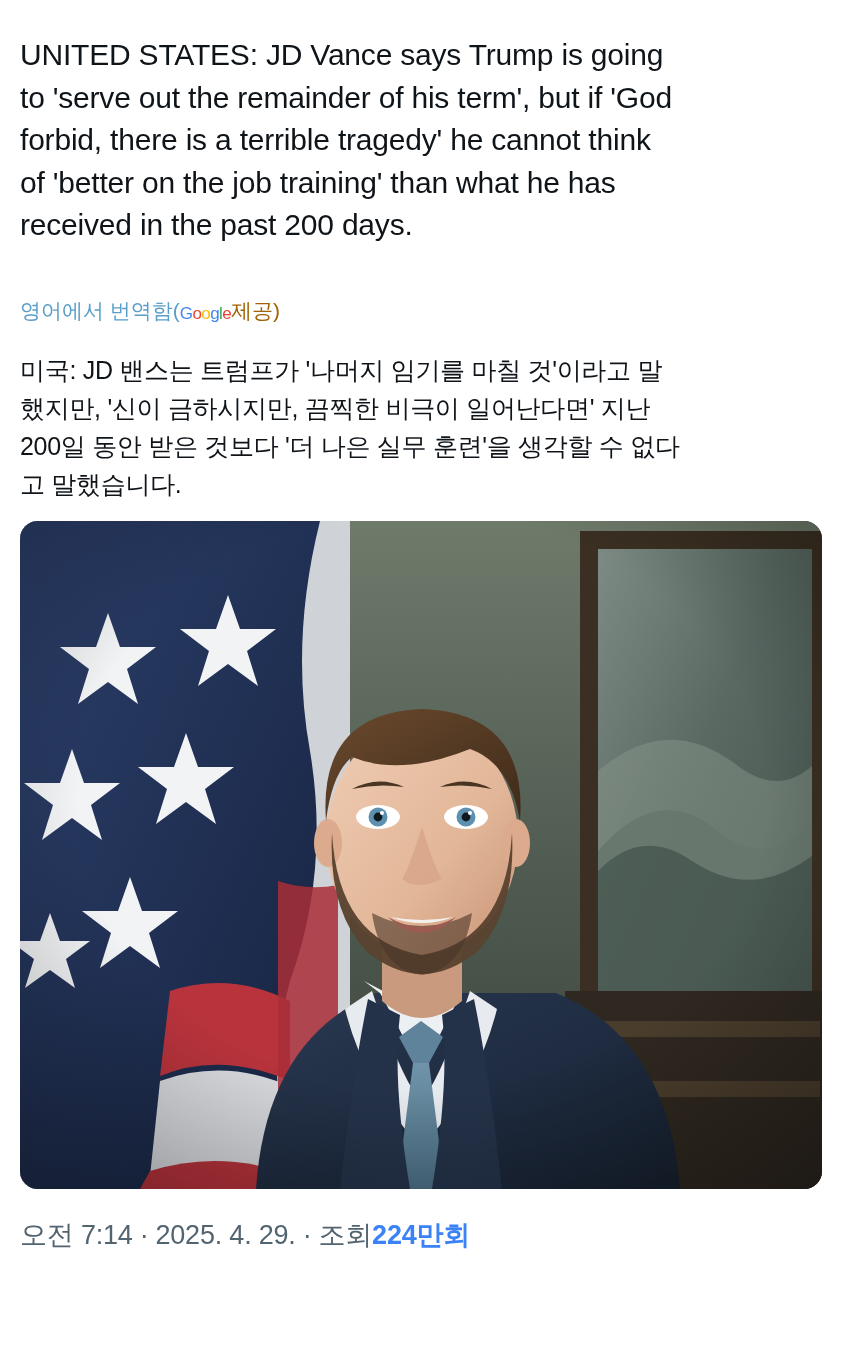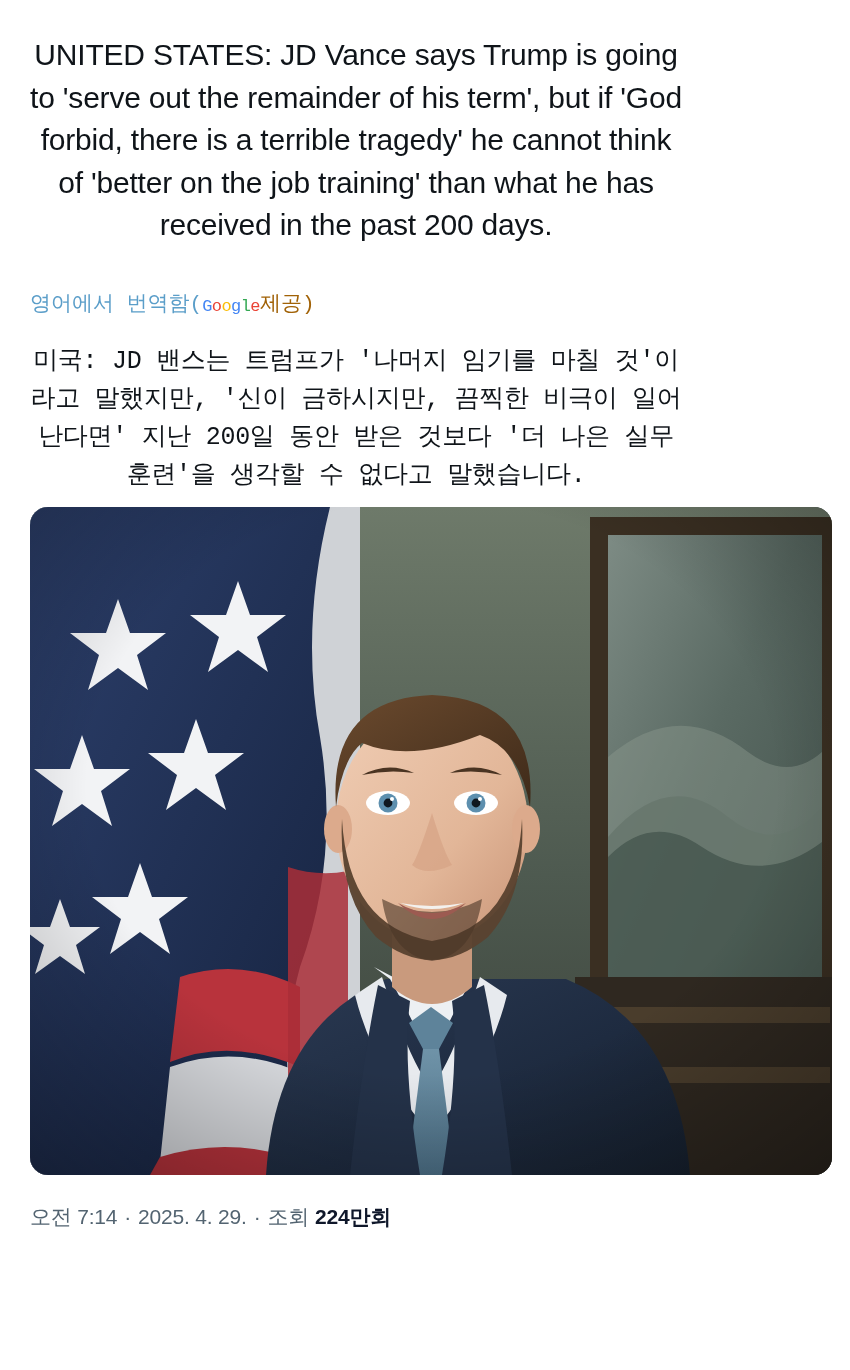--- a/index.html
+++ b/index.html
@@ -11,41 +11,39 @@
     width: 850px;
     height: 1370px;
     font-family: "Liberation Sans", sans-serif;
     color: #0f1419;
     overflow: hidden;
   }
   .post {
     box-sizing: border-box;
     width: 706px;
     height: 1370px;
-    padding: 34px 24px 0 30px;
+    padding: 34px 24px 0 20px;
     display: flex;
     flex-direction: column;
-    text-align: center;
   }
   .post-text {
     font-size: 30px;
     line-height: 1.42;
     letter-spacing: -0.2px;
     color: #0f1419;
     font-weight: 400;
     margin: 0 0 34px 0;
     white-space: pre-wrap;
   }
   .translate-row {
     display: flex;
     align-items: baseline;
     font-size: 21px;
     color: #536471;
-    margin: 8px 0 26px 0;
-    font-family: Liberation Mono, monospace;
+    margin: 16px 0 26px 0;
   }
   .translate-label {
     color: #5b9ec9;
     font-size: 21px;
   }
   .google-word {
     font-size: 17px;
     letter-spacing: -0.6px;
     font-weight: 500;
     display: inline-block;
@@ -56,48 +54,46 @@
   .g-y { color: #FBBC05; }
   .g-g { color: #34A853; }
   .provider {
     color: #a16207;
     font-size: 21px;
   }
   .translated-text {
     font-size: 25px;
     line-height: 1.52;
     color: #0f1419;
-    margin: 0 0 12px 0;
+    margin: 0 0 18px 0;
     letter-spacing: -0.3px;
     white-space: pre-wrap;
-    font-family: Liberation Mono, monospace;
   }
   .media {
     position: relative;
     width: 802px;
     height: 668px;
     border-radius: 18px;
     overflow: hidden;
     background: #2c3338;
     margin-bottom: 28px;
   }
   .media svg { display: block; width: 100%; height: 100%; }
   .meta {
-    font-size: 21px;
+    font-size: 27px;
     color: #536471;
     letter-spacing: -0.2px;
     display: flex;
     align-items: baseline;
     gap: 0;
   }
   .meta .sep { margin: 0 7px; }
   .meta .views-count {
-    color: #0f172a;
+    color: #3b82f6;
     font-weight: bold;
-    margin-left: 6px;
   }
 </style>
 </head>
 <body>
 
 <div class="post">
 
   <div class="post-text">UNITED STATES: JD Vance says Trump is going to 'serve out the remainder of his term', but if 'God forbid, there is a terrible tragedy' he cannot think of 'better on the job training' than what he has received in the past 200 days.</div>
 
   <div class="translate-row">

